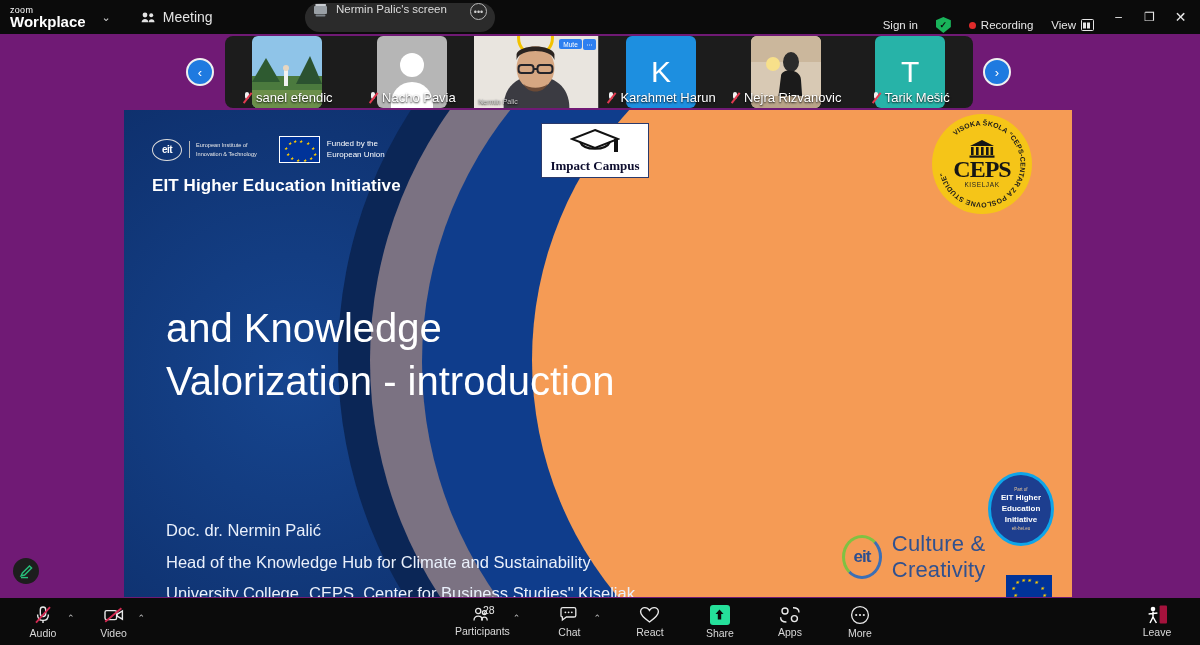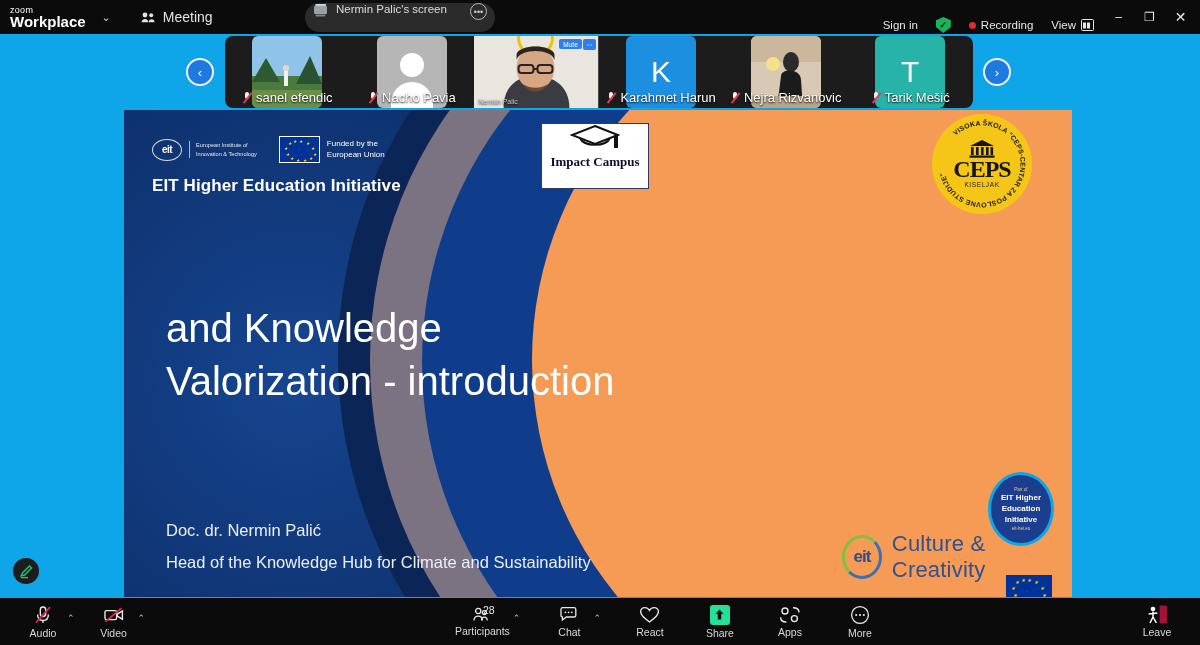--- a/index.html
+++ b/index.html
@@ -2,21 +2,21 @@
 <html><head>
 <meta charset="utf-8">
 <style>
   * { box-sizing: border-box; margin: 0; padding: 0; }
   html, body {
     width: 1200px; height: 645px;
     background: #000;
     font-family: "Liberation Sans", sans-serif;
     overflow: hidden;
   }
-  .app { position: relative; width: 1200px; height: 645px; background:#0ea5e9; }
+  .app { position: relative; width: 1200px; height: 645px; background:#701a75; }
 
   
   .topbar {
     position:absolute; left:0; top:0; width:1200px; height:34px;
     background:#0b0b0b; display:flex; align-items:center;
   }
   .zoom-logo { margin-left:10px; line-height:1.0; color:#fff; }
   .zoom-logo .zl1 { font-size:9px; letter-spacing:.3px; display:block; }
   .zoom-logo .zl2 { font-size:15px; font-weight:bold; display:block; margin-top:-1px;}
   .chev-btn { margin-left:16px; color:#cfcfcf; font-size:11px; cursor:pointer; }
@@ -131,23 +131,23 @@
   .eit-sub { border-left:1px solid #b8b8b8; padding-left:6px; color:#e9e9e9; font-size:5.6px; line-height:1.45; }
   .eu-mark { display:flex;align-items:center;gap:7px; }
   .eu-flag {
     width:41px;height:27px;background:#003399;position:relative;border:1px solid #fff;
   }
   .eu-flag .star { position:absolute;color:#ffcc00;font-size:4.6px;line-height:1; }
   .eu-txt { color:#fff; font-size:8px; line-height:1.35; }
   .eit-hei { position:absolute; left:28px; top:66px; color:#fff; font-size:17px; font-weight:bold; letter-spacing:.1px;}
   
   .impact {
-    position:absolute; left:417px; top:13px; width:108px; height:66px;
+    position:absolute; left:417px; top:13px; width:108px; height:55px;
     background:#fff; border:1px solid #2b3a6b; display:flex;
-    flex-direction:column; align-items:center; justify-content:flex-start; gap:2px;
+    flex-direction:column; align-items:center; justify-content:center; gap:2px;
   }
   .impact .cap { font-size:26px; color:#141414; line-height:.8; }
   .impact .ic-t { font-family:"Liberation Serif", serif; font-weight:bold; font-size:13px; color:#0d0d2e; }
   
   .ceps {
     position:absolute; left:808px; top:4px; width:100px;height:100px;border-radius:50%;
     background:#f5c518; display:flex;flex-direction:column;align-items:center;justify-content:center;
   }
   .ceps .ring-txt{ position:absolute; inset:3px; }
   .ceps .bld { font-size:16px; color:#141414; line-height:.9; letter-spacing:-1px;}
@@ -442,20 +442,21 @@
     </div>
 
     <div class="slide-title">
       <div>and Knowledge</div>
       <div>Valorization - introduction</div>
     </div>
 
     <div class="slide-sub">
       <div>Doc. dr. Nermin Palić</div>
       <div>Head of the Knowledge Hub for Climate and Sustainability</div>
+      <div>University College „CEPS, Center for Business Studies" Kiseljak</div>
     </div>
 
     <div class="hei-badge">
       <span class="hb-s">Part of</span>
       <span class="hb-m">EIT Higher</span>
       <span class="hb-m">Education</span>
       <span class="hb-m">Initiative</span>
       <span class="hb-s">eit-hei.eu</span>
     </div>
 

